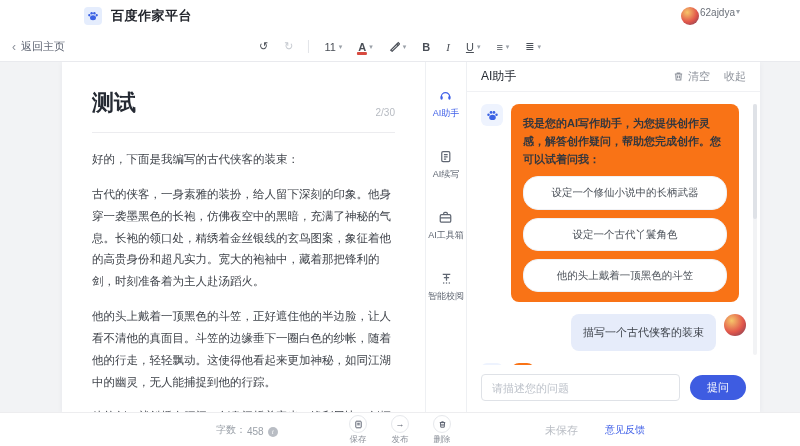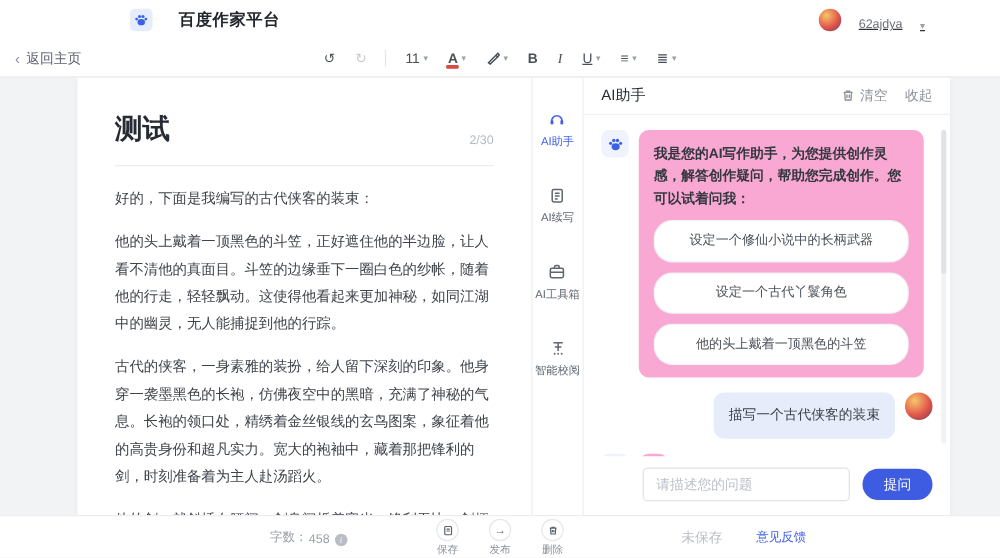--- a/index.html
+++ b/index.html
@@ -1,25 +1,25 @@
 <!DOCTYPE html>
 <html><head>
 <meta charset="utf-8">
 <style>
   * { margin:0; padding:0; box-sizing:border-box; }
   html,body { width:800px; height:446px; overflow:hidden; }
   body { font-family:"Liberation Sans","DejaVu Sans",sans-serif; background:#f2f3f5; color:#333; display:flex; flex-direction:column; }
 
   
   .appbar { height:32px; background:#fff; display:flex; align-items:center; justify-content:space-between; padding:0 60px 0 84px; flex:0 0 auto; }
-  .brand { display:flex; align-items:center; gap:21px;margin-left:20px; }
+  .brand { display:flex; align-items:center; gap:9px; }
   .logo { width:18px; height:18px; border-radius:4px; background:#e5edfd; display:flex; align-items:center; justify-content:center; }
   .logo svg { width:12px; height:12px; fill:#3b62e4; }
   .app-title { font-size:13px; font-weight:bold; color:#23262d; letter-spacing:.5px; }
-  .account { display:flex; align-items:flex-end; gap:14px; cursor:pointer;text-decoration:underline; }
+  .account { display:flex; align-items:flex-start; gap:1px; cursor:pointer; }
   .avatar { width:18px; height:18px; border-radius:50%; background:radial-gradient(circle at 35% 30%, #f6c66a 0%, #e2574b 55%, #6e3b56 100%); }
   .username { font-size:10px; color:#6b7079; }
   .caret { font-size:8px; color:#9aa0a8; }
 
   
   .subbar { height:30px; background:#fff; border-bottom:1px solid #e9eaee; display:flex; align-items:center; padding:0 12px; position:relative; flex:0 0 auto; }
   .back { display:flex; align-items:center; gap:5px; font-size:11px; color:#5c6270; cursor:pointer; }
   .back .chev { font-size:12px; color:#8a8f99; }
   .fmt-toolbar { position:absolute; left:50%; top:0; height:100%; transform:translateX(-50%); display:flex; align-items:center; gap:6px; }
   .tbtn { background:none; border:none; font-family:inherit; font-size:11px; color:#4a4f57; display:flex; align-items:center; gap:3px; padding:3px 5px; border-radius:3px; cursor:pointer; }
@@ -59,29 +59,29 @@
   .ai-head .hbtns { display:flex; align-items:center; gap:14px; }
   .hbtn { display:flex; align-items:center; gap:4px; font-size:11px; color:#8d929b; background:none; border:none; font-family:inherit; cursor:pointer; }
   .hbtn svg { width:11px; height:11px; stroke:#8d929b; fill:none; stroke-width:1.2; }
 
   .chat { flex:1 1 auto; position:relative; padding:12px 14px 0; overflow:hidden; }
   .msgrow { display:flex; gap:8px; margin-bottom:12px; }
   .msgrow.user { justify-content:flex-end; }
   .bot-avatar { flex:0 0 22px; width:22px; height:22px; border-radius:6px; background:#eef3fe; display:flex; align-items:center; justify-content:center; align-self:flex-start; }
   .bot-avatar svg { width:13px; height:13px; fill:#3b62e4; }
   .user-avatar { flex:0 0 22px; width:22px; height:22px; border-radius:50%; background:radial-gradient(circle at 35% 30%, #f6c66a 0%, #e2574b 55%, #6e3b56 100%); align-self:flex-start; }
-  .bubble { background:#f9a8d4; border-radius:8px; padding:10px 12px; max-width:228px; font-size:11px; line-height:1.65; color:#3a3f47; }
+  .bubble { background:#f97316; border-radius:8px; padding:10px 12px; max-width:228px; font-size:11px; line-height:1.65; color:#3a3f47; }
   .bubble.userb { background:#e6ecfa; padding:9px 12px; }
   .bubble .welcome { font-weight:bold; color:#33373e; }
   .sugg-list .sugg { margin-top:8px; background:#fff; border:1px solid #f0f1f4; border-radius:15px; padding:7px 6px; text-align:center; font-size:10.5px; color:#4a5058; cursor:pointer; }
   .chat-scrollbar { position:absolute; right:3px; top:12px; bottom:10px; width:4px; border-radius:2px; background:#f2f3f5; }
   .chat-scrollbar .thumb { position:absolute; top:0; width:4px; height:46%; border-radius:2px; background:#dfe2e7; }
 
   .ask-row { flex:0 0 auto; display:flex; align-items:center; gap:10px; padding:9px 14px 11px; }
-  .ask-input { flex:1; height:27px; border:1px solid #dfe2e7; border-radius:4px; padding:0 10px; font-size:11px; font-family:inherit; color:#333; outline:none;margin-left:33px; }
+  .ask-input { flex:1; height:27px; border:1px solid #dfe2e7; border-radius:4px; padding:0 10px; font-size:11px; font-family:inherit; color:#333; outline:none; }
   .ask-input::placeholder { color:#bcc1c9; }
   .ask-btn { flex:0 0 56px; height:25px; border:none; border-radius:13px; background:#3e5ce1; color:#fff; font-size:11px; font-family:inherit; cursor:pointer; }
 
   
   footer { height:34px; flex:0 0 auto; background:#fff; border-top:1px solid #ededef; position:relative; }
   .wordcount { position:absolute; left:216px; top:50%; transform:translateY(-50%); display:flex; align-items:flex-end; gap:4px; font-size:10px; color:#9aa0a8; }
   .info-ic { width:10px; height:10px; border-radius:50%; background:#b9bdc4; color:#fff; font-size:7px; display:flex; align-items:center; justify-content:center; font-style:italic; font-family:"Liberation Serif",serif; }
   .doc-actions { position:absolute; left:50%; transform:translateX(-50%); top:2px; display:flex; gap:24px; }
   .action { display:flex; flex-direction:column; align-items:center; gap:1px; cursor:pointer; background:none; border:none; font-family:inherit; }
   .action .circ { width:18px; height:18px; border-radius:50%; border:1px solid #e6e8ec; background:#fff; display:flex; align-items:center; justify-content:center; color:#5c6270; }
@@ -162,22 +162,22 @@
   <section class="card">
 
     <div class="editor">
       <div class="title-row">
         <h1>测试</h1>
         <span class="counter">2/30</span>
       </div>
       <div class="title-divider"></div>
       <div class="doc-body">
           <p class="para">好的，下面是我编写的古代侠客的装束：</p>
+          <p class="para">古代的侠客，一身素雅的装扮，给人留下深刻的印象。他身穿一袭墨黑色的长袍，仿佛夜空中的黑暗，充满了神秘的气息。长袍的领口处，精绣着金丝银线的玄鸟图案，象征着他的高贵身份和超凡实力。宽大的袍袖中，藏着那把锋利的剑，时刻准备着为主人赴汤蹈火。</p>
           <p class="para">他的头上戴着一顶黑色的斗笠，正好遮住他的半边脸，让人看不清他的真面目。斗笠的边缘垂下一圈白色的纱帐，随着他的行走，轻轻飘动。这使得他看起来更加神秘，如同江湖中的幽灵，无人能捕捉到他的行踪。</p>
-          <p class="para">古代的侠客，一身素雅的装扮，给人留下深刻的印象。他身穿一袭墨黑色的长袍，仿佛夜空中的黑暗，充满了神秘的气息。长袍的领口处，精绣着金丝银线的玄鸟图案，象征着他的高贵身份和超凡实力。宽大的袍袖中，藏着那把锋利的剑，时刻准备着为主人赴汤蹈火。</p>
           <p class="para">他的剑，就斜插在腰间。剑身闪烁着寒光，锋利无比。剑柄上，裹着精致的黑色鲨鱼皮，上面镶嵌着一颗颗闪烁的宝石，显得威严而高贵。拔出剑来，剑尖指向天空，仿佛在向天地挑战。</p>
         </div>
     </div>
 
     <nav class="ainav">
       <div class="nav-item active">
         <svg viewBox="0 0 16 16">
             <path d="M3.5 9.5 A4.5 4.5 0 0 1 12.5 9.5"></path>
             <rect x="2.6" y="8.6" width="2.4" height="3.8" rx="1.2" fill="currentColor" stroke="none"></rect>
             <rect x="11" y="8.6" width="2.4" height="3.8" rx="1.2" fill="currentColor" stroke="none"></rect>

